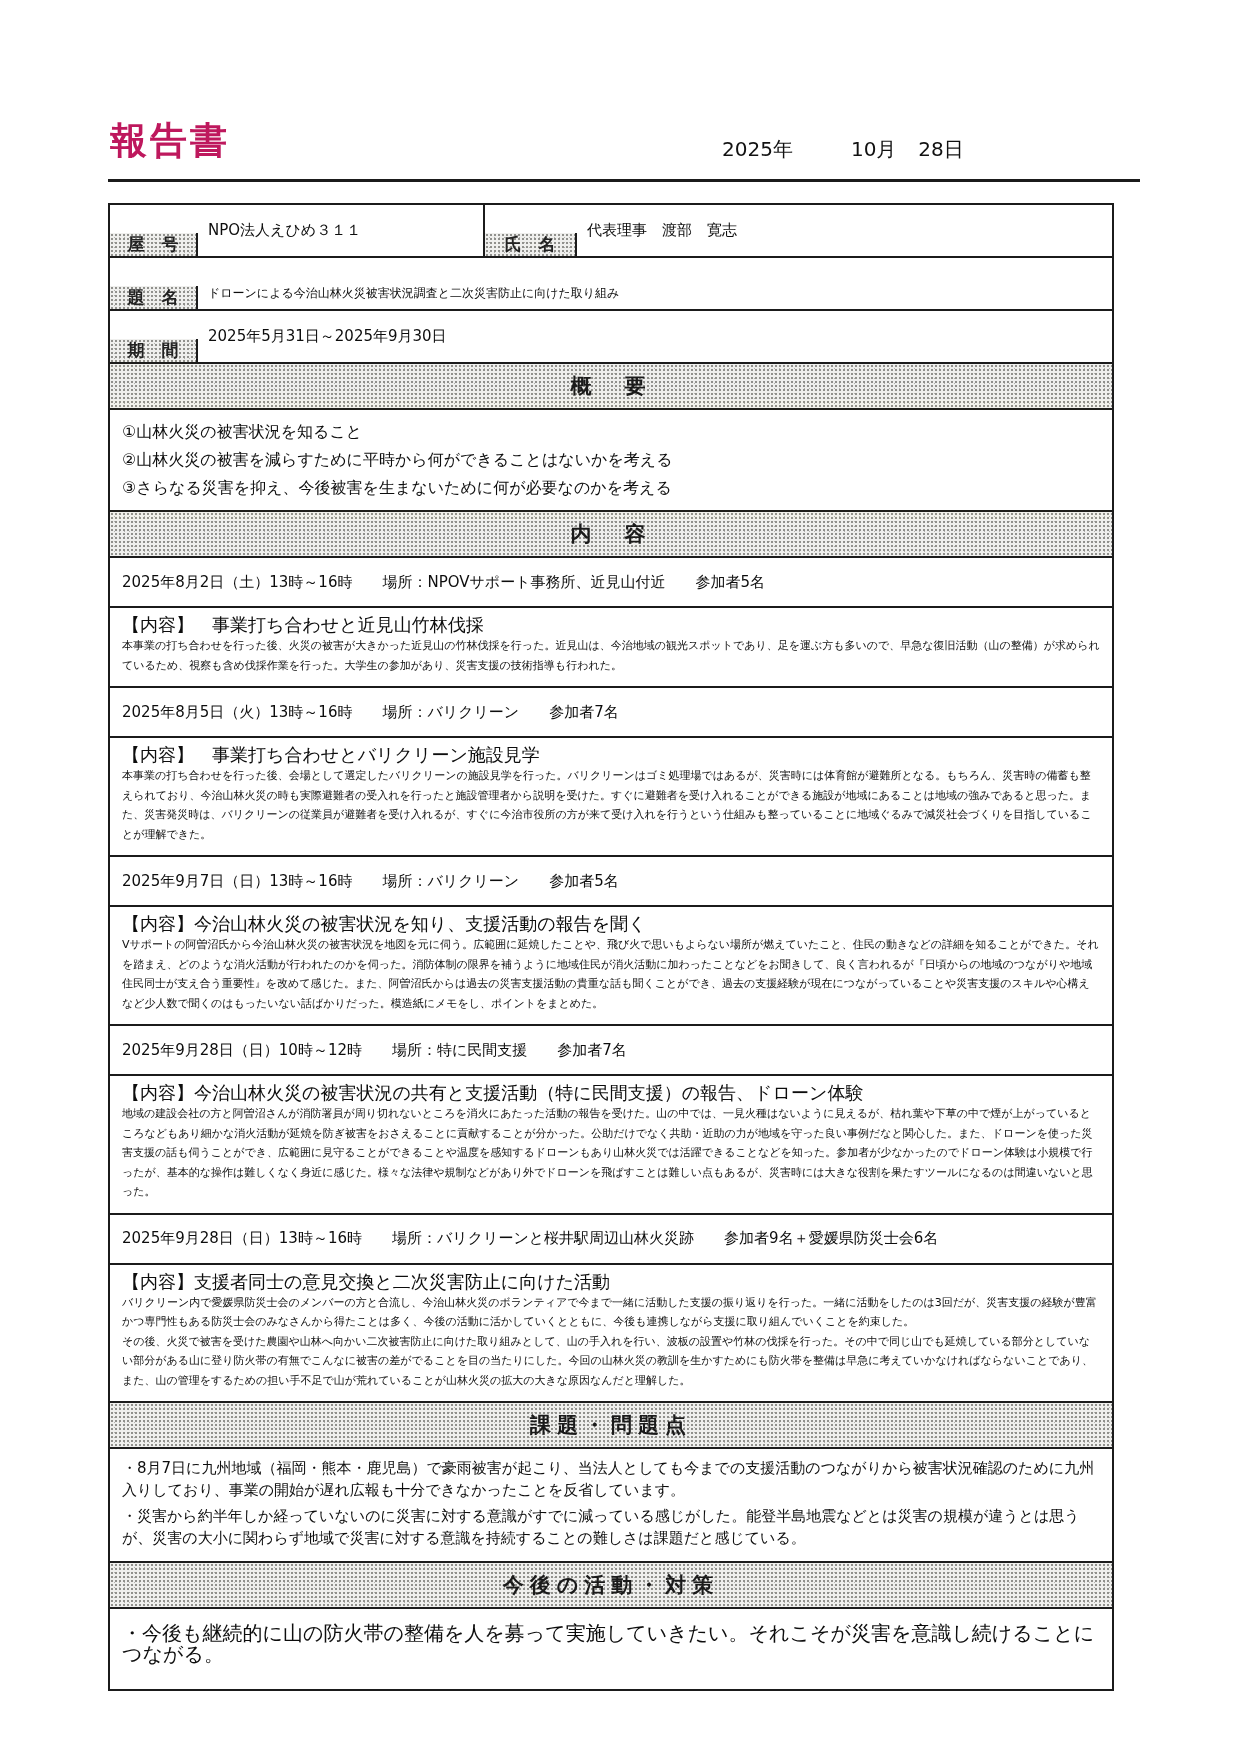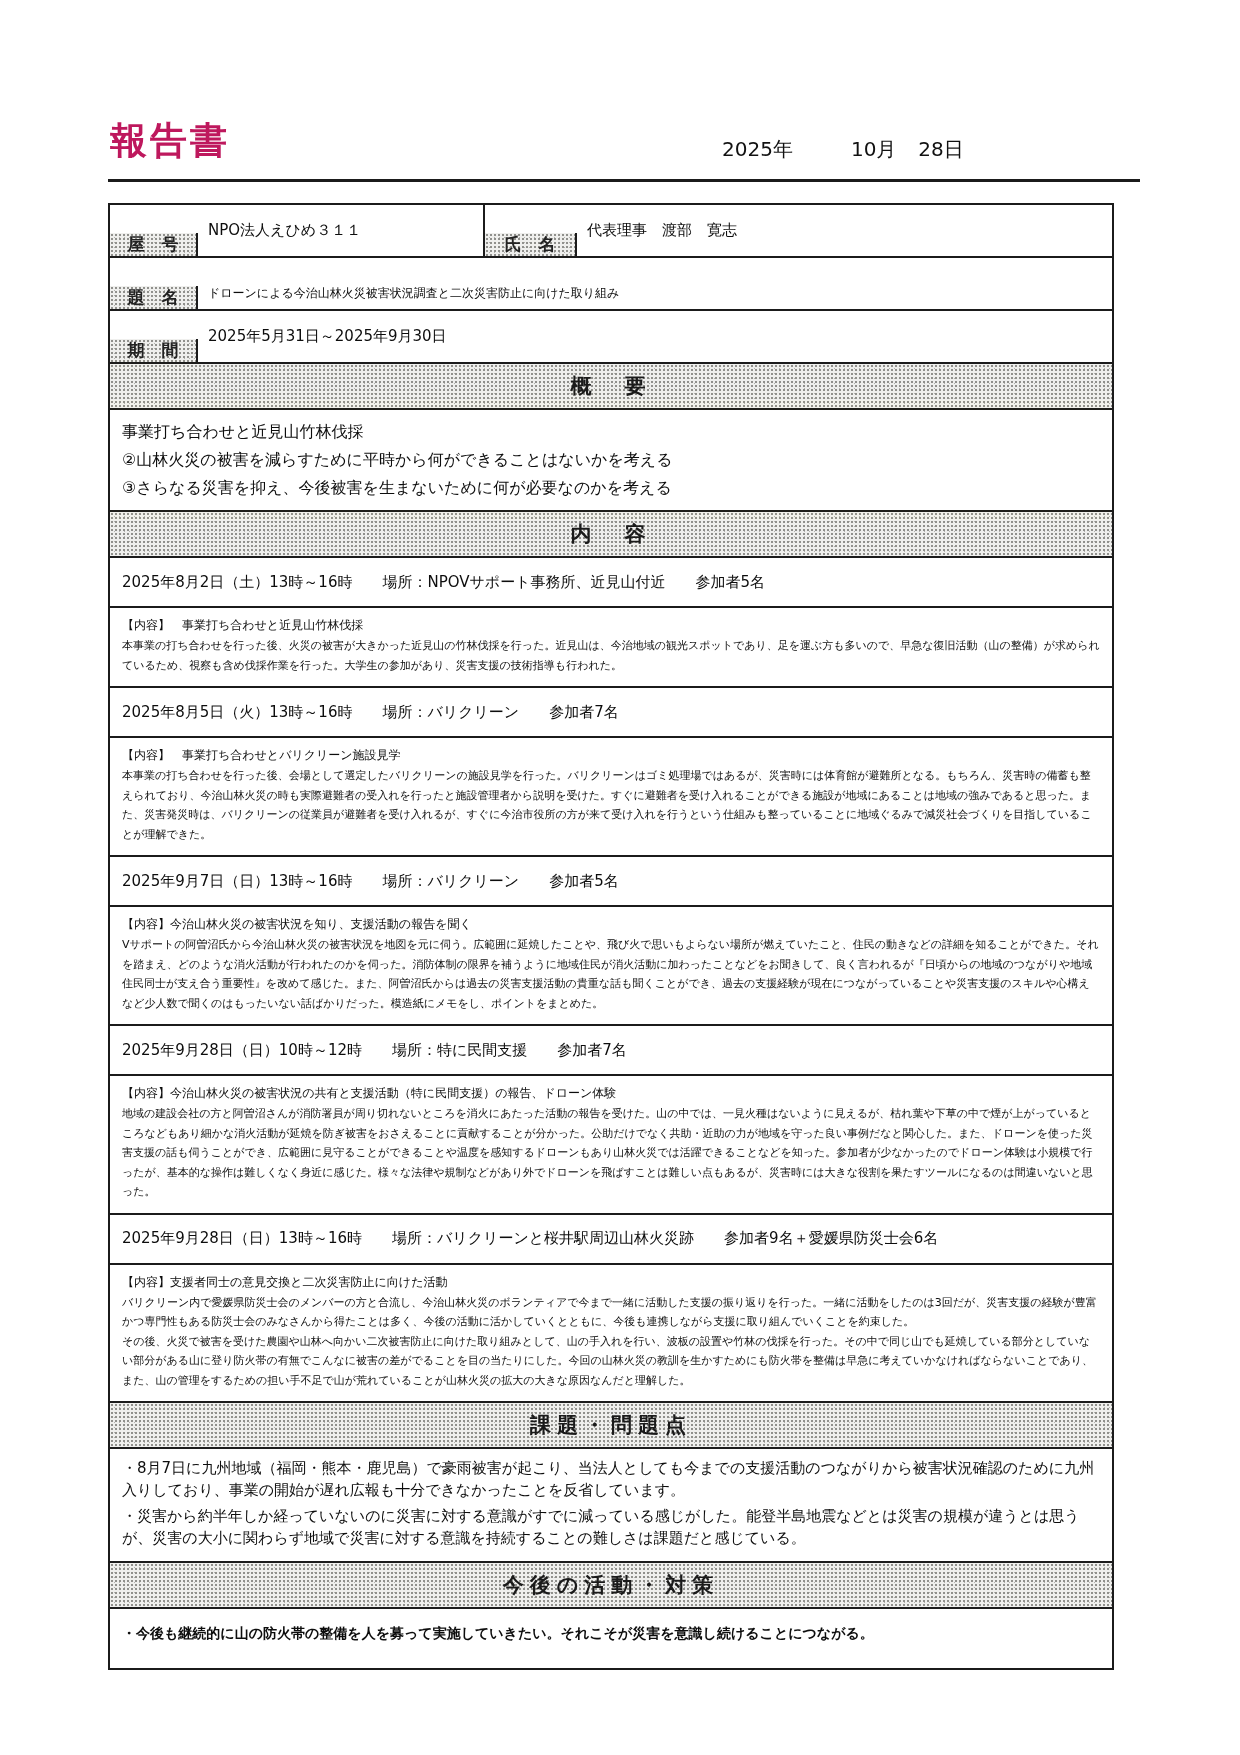--- a/index.html
+++ b/index.html
@@ -68,26 +68,26 @@
   .overview-line{font-size:16px;line-height:28px;}
   .entry-date{
     display:flex;align-items:center;
     min-height:44px;padding:2px 12px;
     font-size:15px;border-bottom:2px solid #1b1b1b;
   }
   .entry-body{
     padding:7px 12px 11px 12px;
     border-bottom:2px solid #1b1b1b;
   }
-  .entry-title{font-size:12px;line-height:20px;margin-bottom:1px;}
+  .entry-title{font-size:18px;line-height:20px;margin-bottom:1px;}
   .entry-text{font-size:11px;line-height:19.5px;white-space:pre-line;}
   .issues-cell{padding:8px 12px;border-bottom:2px solid #1b1b1b;}
   .issues-cell .para{font-size:15px;line-height:22px;margin-bottom:4px;}
   .future-cell{padding:14px 12px 24px 12px;}
-  .future-cell .para{font-size:14px;line-height:21px;margin-bottom:30px;font-weight:bold;}
+  .future-cell .para{font-size:20px;line-height:21px;margin-bottom:30px;}
   .future-cell .para:last-child{margin-bottom:0;}
   .band:last-of-type{border-bottom:2px solid #1b1b1b;}
 </style>
 </head>
 <body>
 
 <div class="doc-title">報告書</div>
 
 <div class="doc-date">
   <span class="y">2025年</span>
@@ -111,21 +111,21 @@
     <div class="value-cell value-title">ドローンによる今治山林火災被害状況調査と二次災害防止に向けた取り組み</div>
   </div>
 
   <div class="row-two row-period">
     <div class="label-cell halftone">期　間</div>
     <div class="value-cell">2025年5月31日～2025年9月30日</div>
   </div>
 
   <div class="band halftone">概　要</div>
   <div class="overview-cell">
-    <div class="overview-line">事業打ち合わせと近見山竹林伐採</div>
+    <div class="overview-line">①山林火災の被害状況を知ること</div>
     <div class="overview-line">②山林火災の被害を減らすために平時から何ができることはないかを考える</div>
     <div class="overview-line">③さらなる災害を抑え、今後被害を生まないために何が必要なのかを考える</div>
   </div>
 
   <div class="band halftone">内　容</div>
 
   <div class="entry-date">2025年8月2日（土）13時～16時　　場所：NPOVサポート事務所、近見山付近　　参加者5名</div>
   <div class="entry-body">
     <div class="entry-title">【内容】　事業打ち合わせと近見山竹林伐採</div>
     <div class="entry-text">本事業の打ち合わせを行った後、火災の被害が大きかった近見山の竹林伐採を行った。近見山は、今治地域の観光スポットであり、足を運ぶ方も多いので、早急な復旧活動（山の整備）が求められているため、視察も含め伐採作業を行った。大学生の参加があり、災害支援の技術指導も行われた。</div>

